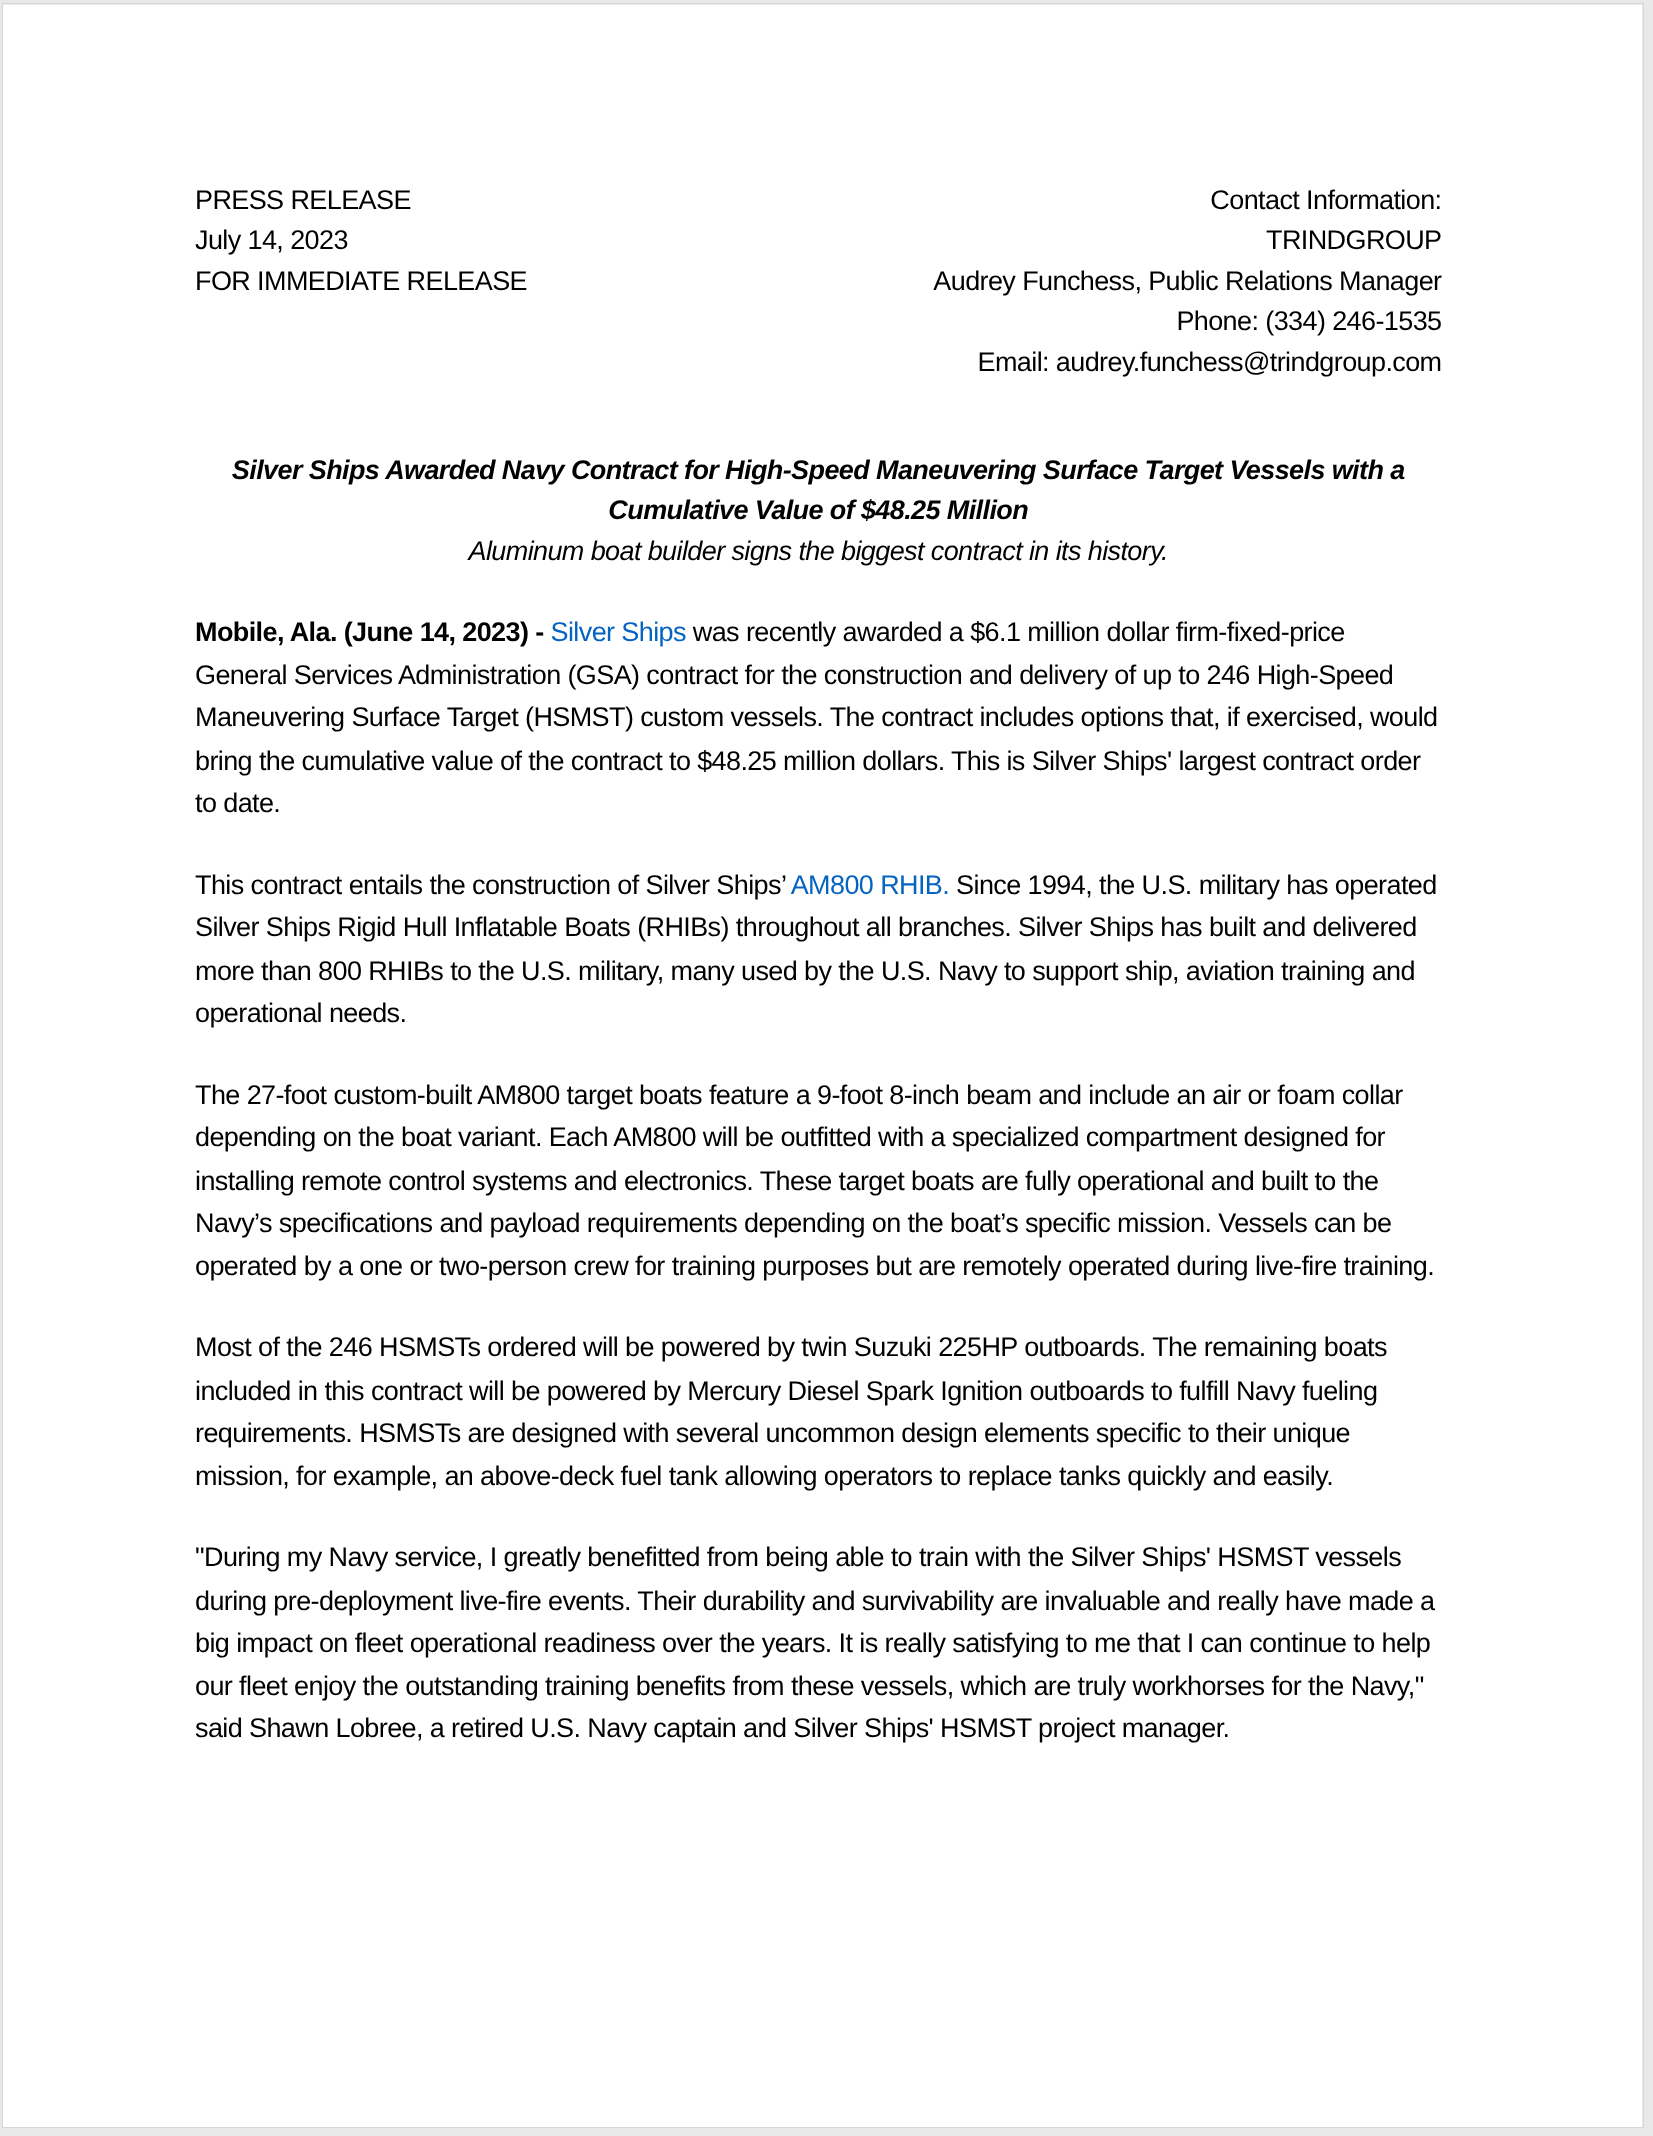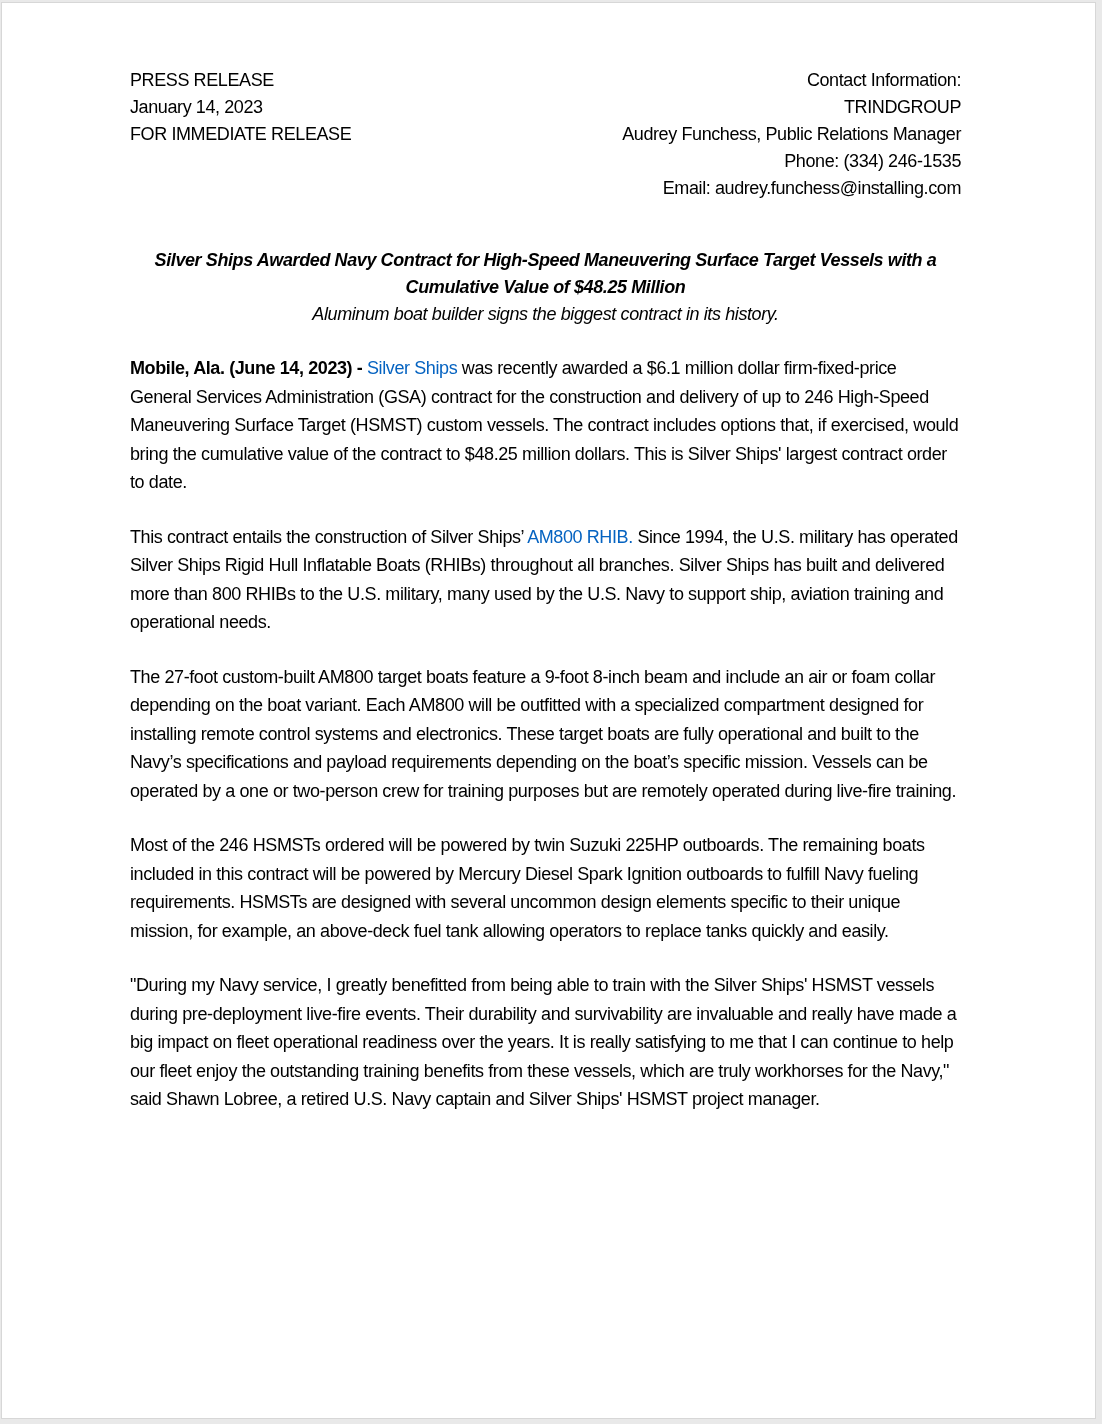--- a/index.html
+++ b/index.html
@@ -16,25 +16,24 @@
     top: 2px;
     right: 6px;
     bottom: 5px;
     background: #ffffff;
     border: 1px solid #d7d7d7;
     box-sizing: border-box;
     font-family: "Liberation Sans", sans-serif;
     color: #000000;
   }
   .content {
-    padding: 52px 134px 0 128px;
+    padding: 117px 134px 0 128px;
     font-size: 18px;
     line-height: 28.5px;
     letter-spacing: -0.4px;
-    margin-top: 12px;
   }
   .header-row {
     display: flex;
     justify-content: space-between;
     align-items: flex-start;
     line-height: 27px;
   }
   .header-left { text-align: left; }
   .header-right { text-align: right; }
   .headline {
@@ -61,29 +60,29 @@
 </style>
 </head>
 <body>
 
 <div class="page">
   <div class="content">
 
     <div class="header-row">
       <div class="header-left">
         <div>PRESS RELEASE</div>
-        <div>January 14, 2023</div>
+        <div>July 14, 2023</div>
         <div>FOR IMMEDIATE RELEASE</div>
       </div>
       <div class="header-right">
         <div>Contact Information:</div>
         <div>TRINDGROUP</div>
         <div>Audrey Funchess, Public Relations Manager</div>
         <div>Phone: (334) 246-1535</div>
-        <div>Email: audrey.funchess@installing.com</div>
+        <div>Email: audrey.funchess@trindgroup.com</div>
       </div>
     </div>
 
     <div class="headline">Silver Ships Awarded Navy Contract for High-Speed Maneuvering Surface Target Vessels with a Cumulative Value of $48.25 Million</div>
     <div class="subheadline">Aluminum boat builder signs the biggest contract in its history.</div>
 
     <p class="body-para"><span class="seg-bold">Mobile, Ala. (June 14, 2023) - </span><a class="seg-link">Silver Ships</a><span class="seg-normal"> was recently awarded a $6.1 million dollar firm-fixed-price General Services Administration (GSA) contract for the construction and delivery of up to 246 High-Speed Maneuvering Surface Target (HSMST) custom vessels. The contract includes options that, if exercised, would bring the cumulative value of the contract to $48.25 million dollars. This is Silver Ships' largest contract order to date.</span></p>
     <p class="body-para"><span class="seg-normal">This contract entails the construction of Silver Ships’ </span><a class="seg-link">AM800 RHIB.</a><span class="seg-normal"> Since 1994, the U.S. military has operated Silver Ships Rigid Hull Inflatable Boats (RHIBs) throughout all branches. Silver Ships has built and delivered more than 800 RHIBs to the U.S. military, many used by the U.S. Navy to support ship, aviation training and operational needs.</span></p>
     <p class="body-para"><span class="seg-normal">The 27-foot custom-built AM800 target boats feature a 9-foot 8-inch beam and include an air or foam collar depending on the boat variant. Each AM800 will be outfitted with a specialized compartment designed for installing remote control systems and electronics. These target boats are fully operational and built to the Navy’s specifications and payload requirements depending on the boat’s specific mission. Vessels can be operated by a one or two-person crew for training purposes but are remotely operated during live-fire training.</span></p>
     <p class="body-para"><span class="seg-normal">Most of the 246 HSMSTs ordered will be powered by twin Suzuki 225HP outboards. The remaining boats included in this contract will be powered by Mercury Diesel Spark Ignition outboards to fulfill Navy fueling requirements. HSMSTs are designed with several uncommon design elements specific to their unique mission, for example, an above-deck fuel tank allowing operators to replace tanks quickly and easily.</span></p>

